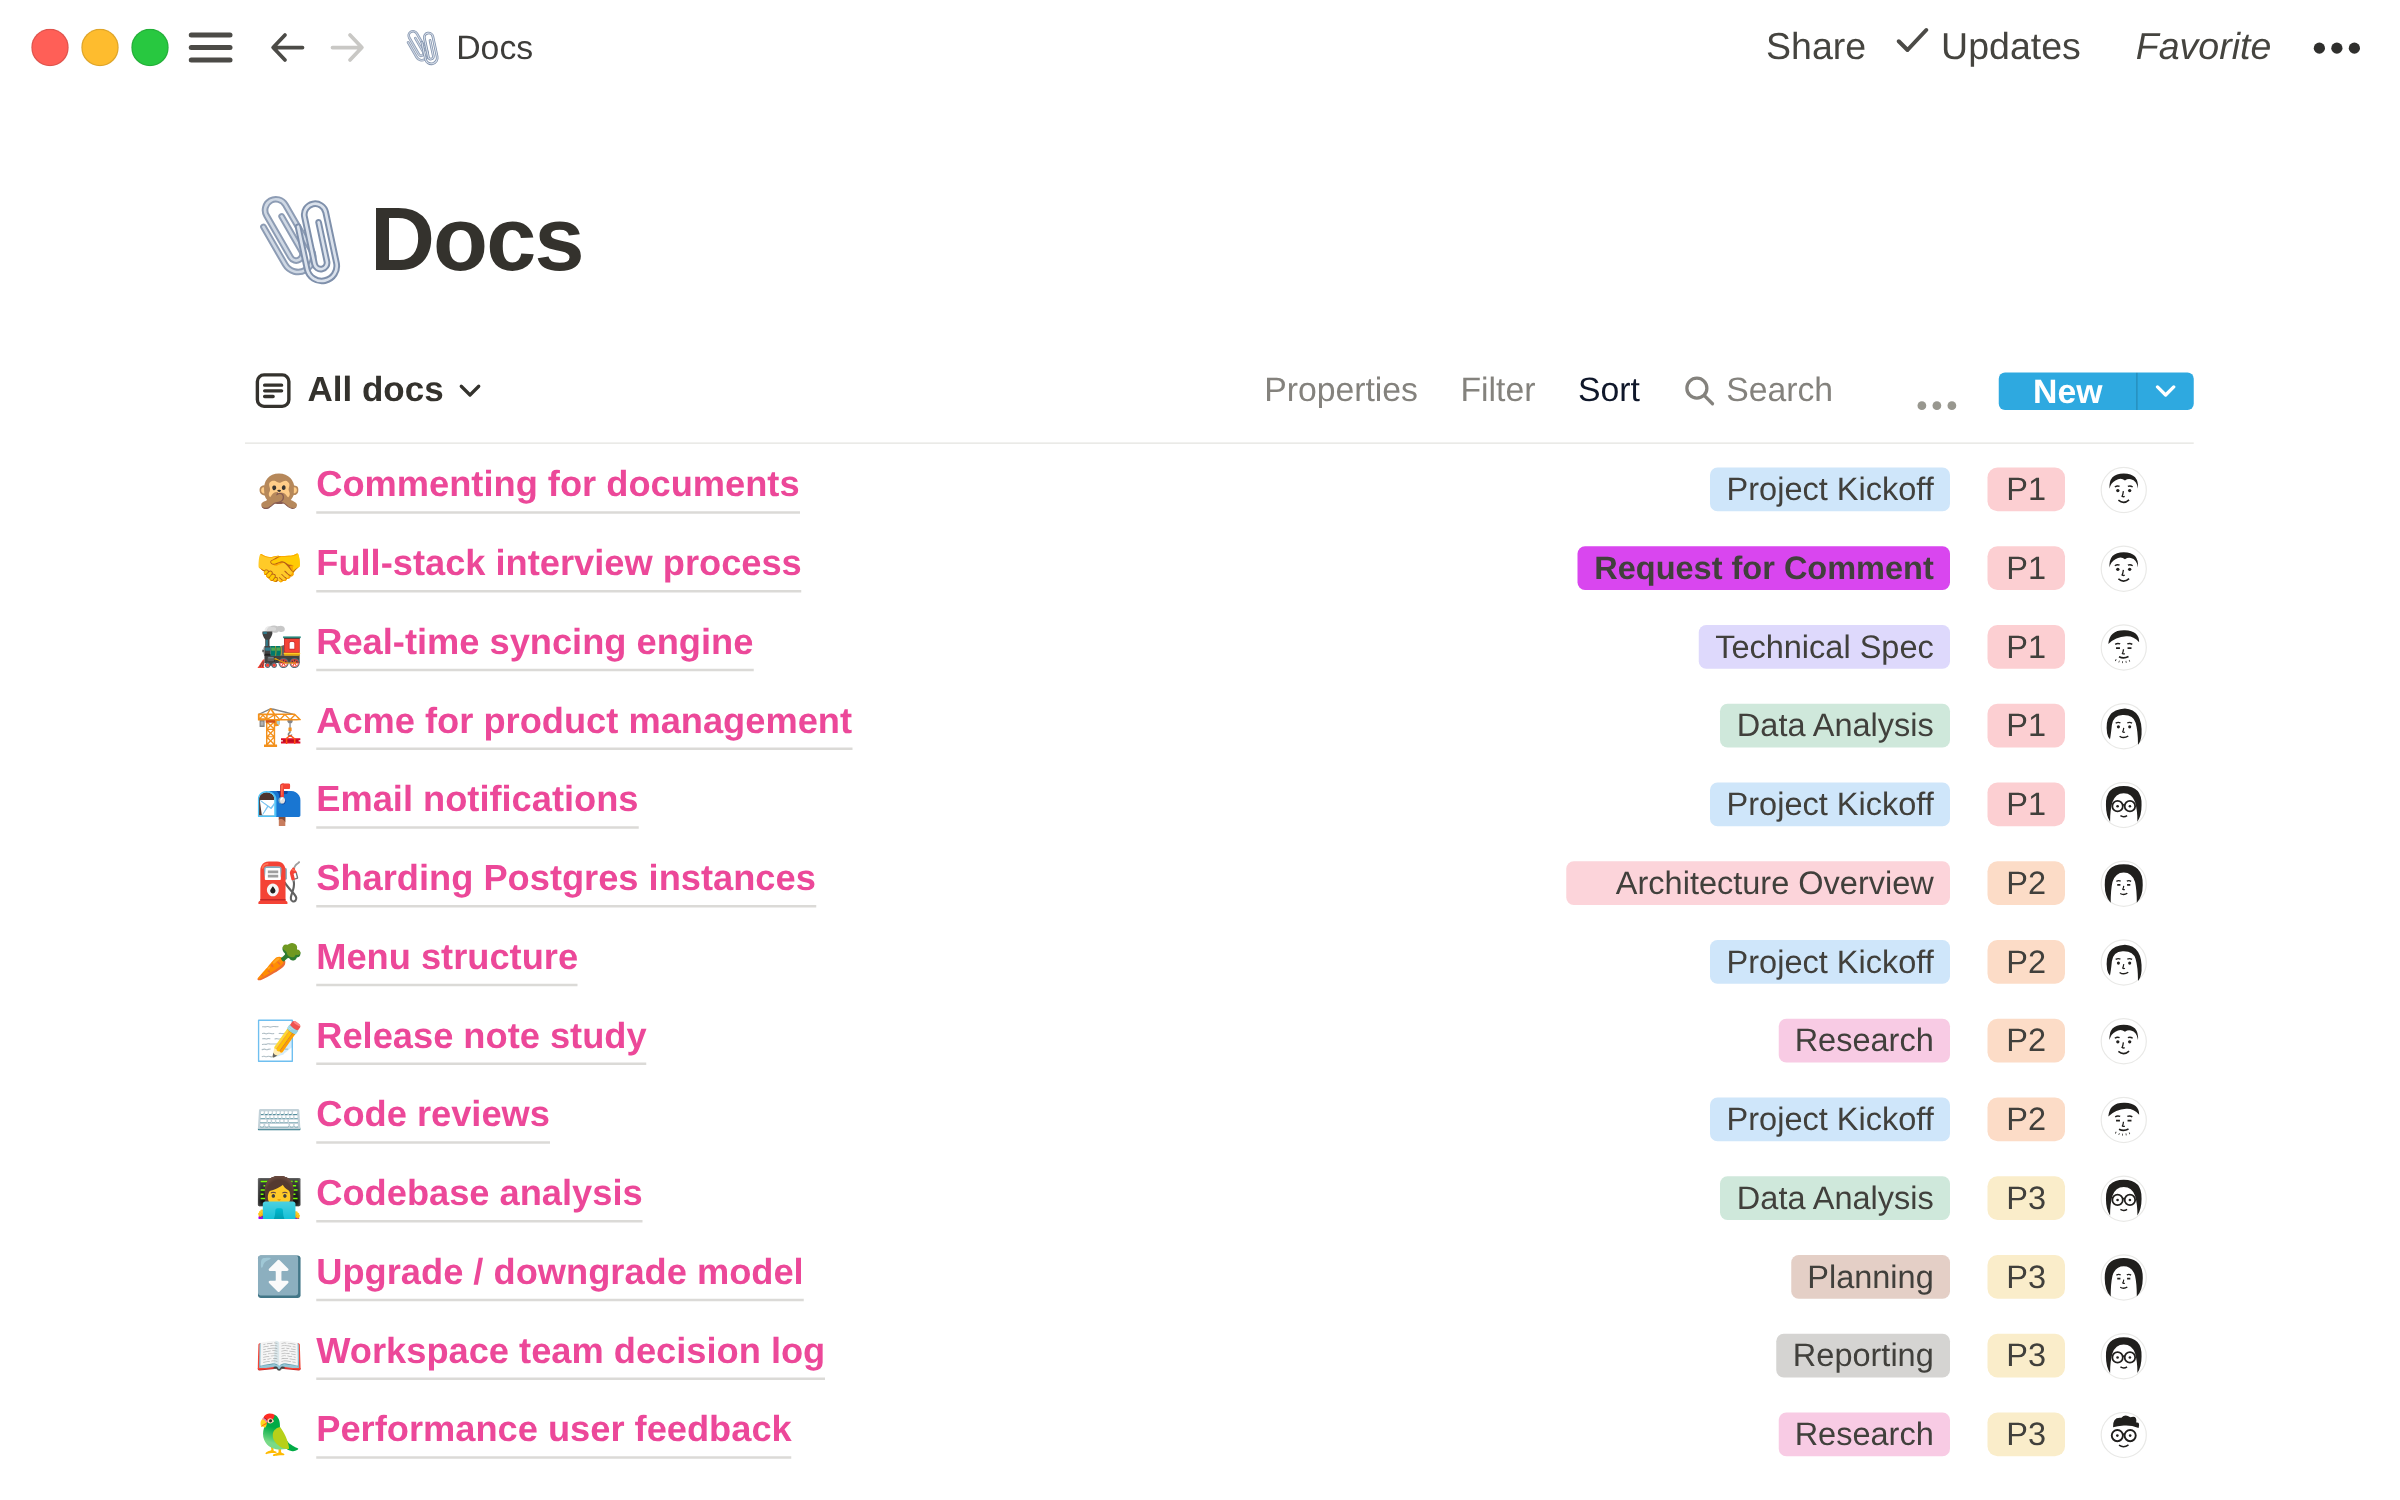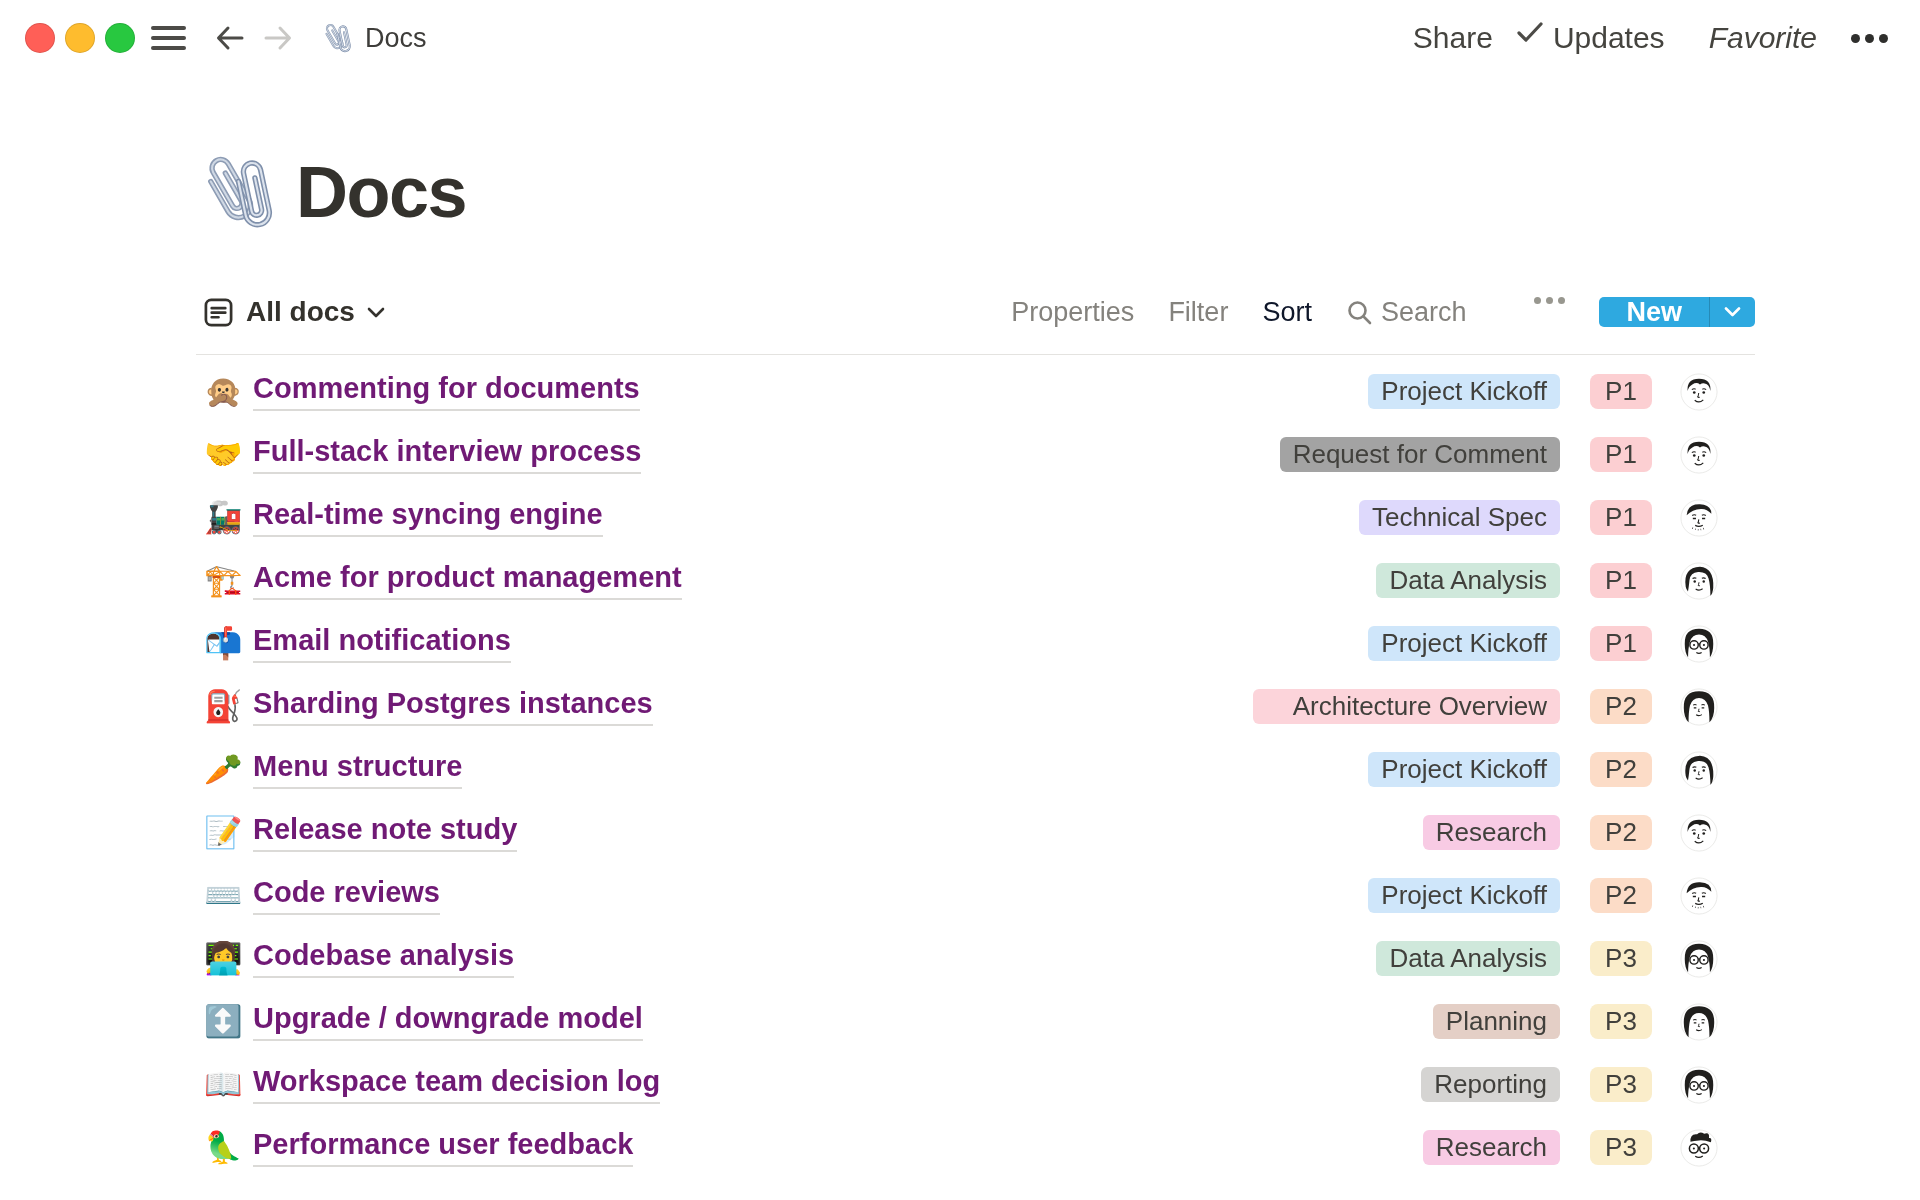--- a/index.html
+++ b/index.html
@@ -28,34 +28,34 @@
   .dots.gray i{width:7px;height:7px;background:#98978f;}
 
   
   .content{width:1559px;margin-left:196px;}
   .page-head{margin-top:72px;display:flex;align-items:center;gap:20px;}
   .page-icon{width:80px;height:88px;display:inline-flex;}
   h1{margin:0;font-size:72px;font-weight:700;letter-spacing:-1.5px;color:#34322d;}
 
   .toolbar{margin-top:54px;height:44px;display:flex;align-items:center;}
   .view-switch{display:flex;align-items:center;gap:12px;font-size:28px;font-weight:700;color:#34322d;padding-left:7px;}
-  .toolbar-right{margin-left:auto;display:flex;align-items:flex-start;gap:34px;}
+  .toolbar-right{margin-left:auto;display:flex;align-items:flex-end;gap:34px;}
   .toolbar-right>button{font-size:27px;color:#84827d;}
   .search-btn{display:flex;align-items:center;gap:8px;}
   .new-group{display:flex;align-items:stretch;height:30px;border-radius:5px;overflow:hidden;background:#2ea9e0;}
   .new-main{color:#fff;font-size:27px;font-weight:700;padding:0 27px;}
   .new-chev{width:46px;display:flex;align-items:center;justify-content:center;border-left:1px solid rgba(0,0,0,.18);}
 
   .divider{margin-top:20px;border-top:1px solid #e4e3e0;}
 
   
   .rows{padding-top:5px;}
   .row{height:63px;display:flex;align-items:center;padding:0 37px 0 8px;}
   .emoji{width:34px;margin-right:15px;font-size:31px;line-height:1;text-align:center;}
-  .title{font-size:29px;font-weight:600;color:#701a75;text-decoration:none;
+  .title{font-size:29px;font-weight:600;color:#ec4899;text-decoration:none;
          border-bottom:2px solid #dbdad7;padding-bottom:4px;cursor:pointer;}
   .row-right{margin-left:auto;display:flex;align-items:center;}
   .tag{height:35px;line-height:35px;padding:0 13px;border-radius:6px;font-size:26px;color:#41403c;white-space:nowrap;}
   .pri{height:35px;line-height:35px;width:62px;text-align:center;border-radius:8px;font-size:26px;color:#41403c;
        margin-left:30px;}
   .avatar{margin-left:28px;width:38px;height:38px;display:inline-flex;}
   svg{display:block;}
 </style>
 </head>
 <body>
@@ -247,21 +247,21 @@
                 <use href="#av-man-short-dark-hair"></use>
               </svg>
       </span>
     </div>
   </div>
 
   <div class="row">
     <span class="emoji">🤝</span>
     <a class="title">Full-stack interview process</a>
     <div class="row-right">
-      <span class="tag" style="background: #a3a3a3;">Request for Comment</span>
+      <span class="tag" style="background: #d946ef; font-weight: bold;">Request for Comment</span>
       <span class="pri" style="background: rgb(252, 207, 210);">P1</span>
       <span class="avatar">
         <svg width="38" height="38" viewBox="0 0 40 40">
                 <use href="#av-man-short-dark-hair"></use>
               </svg>
       </span>
     </div>
   </div>
 
   <div class="row">

